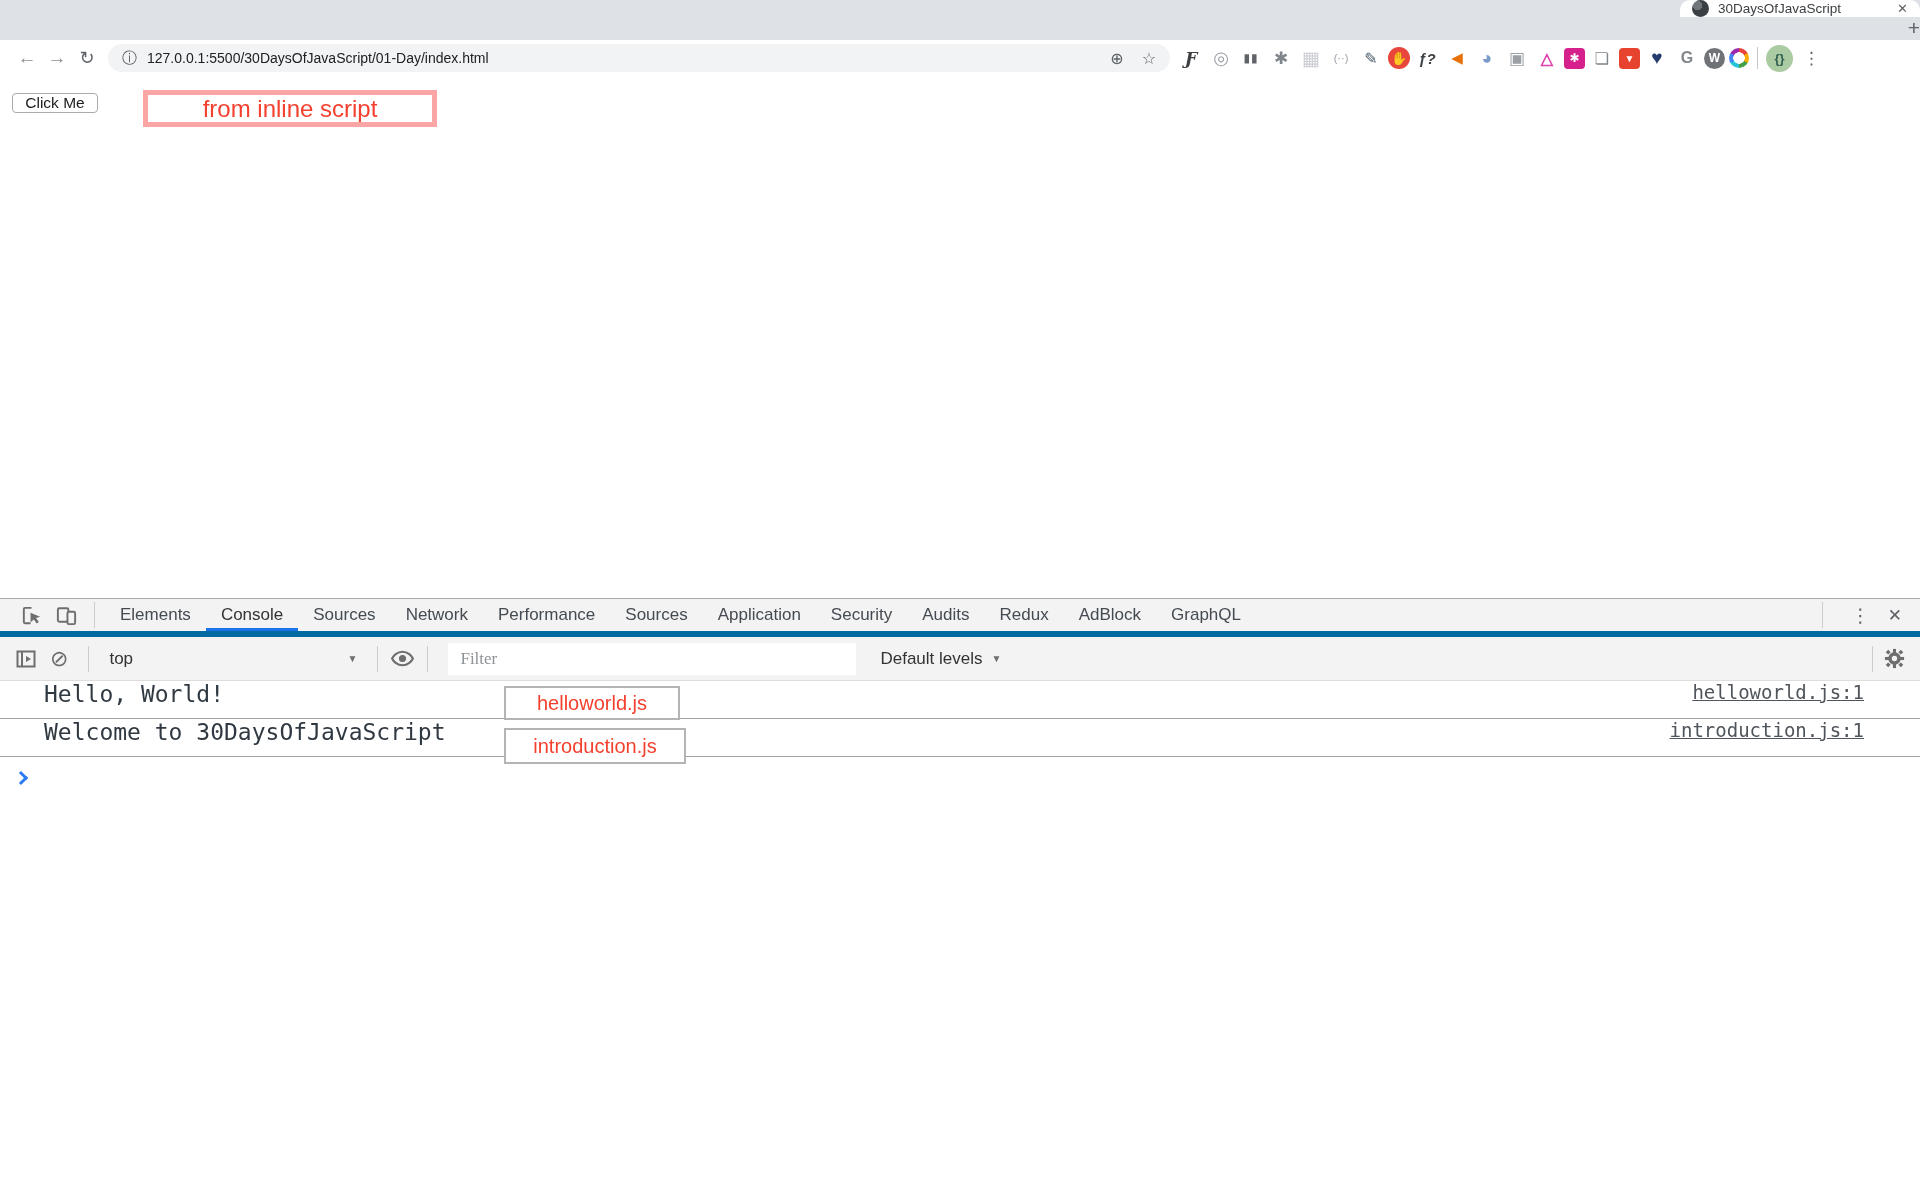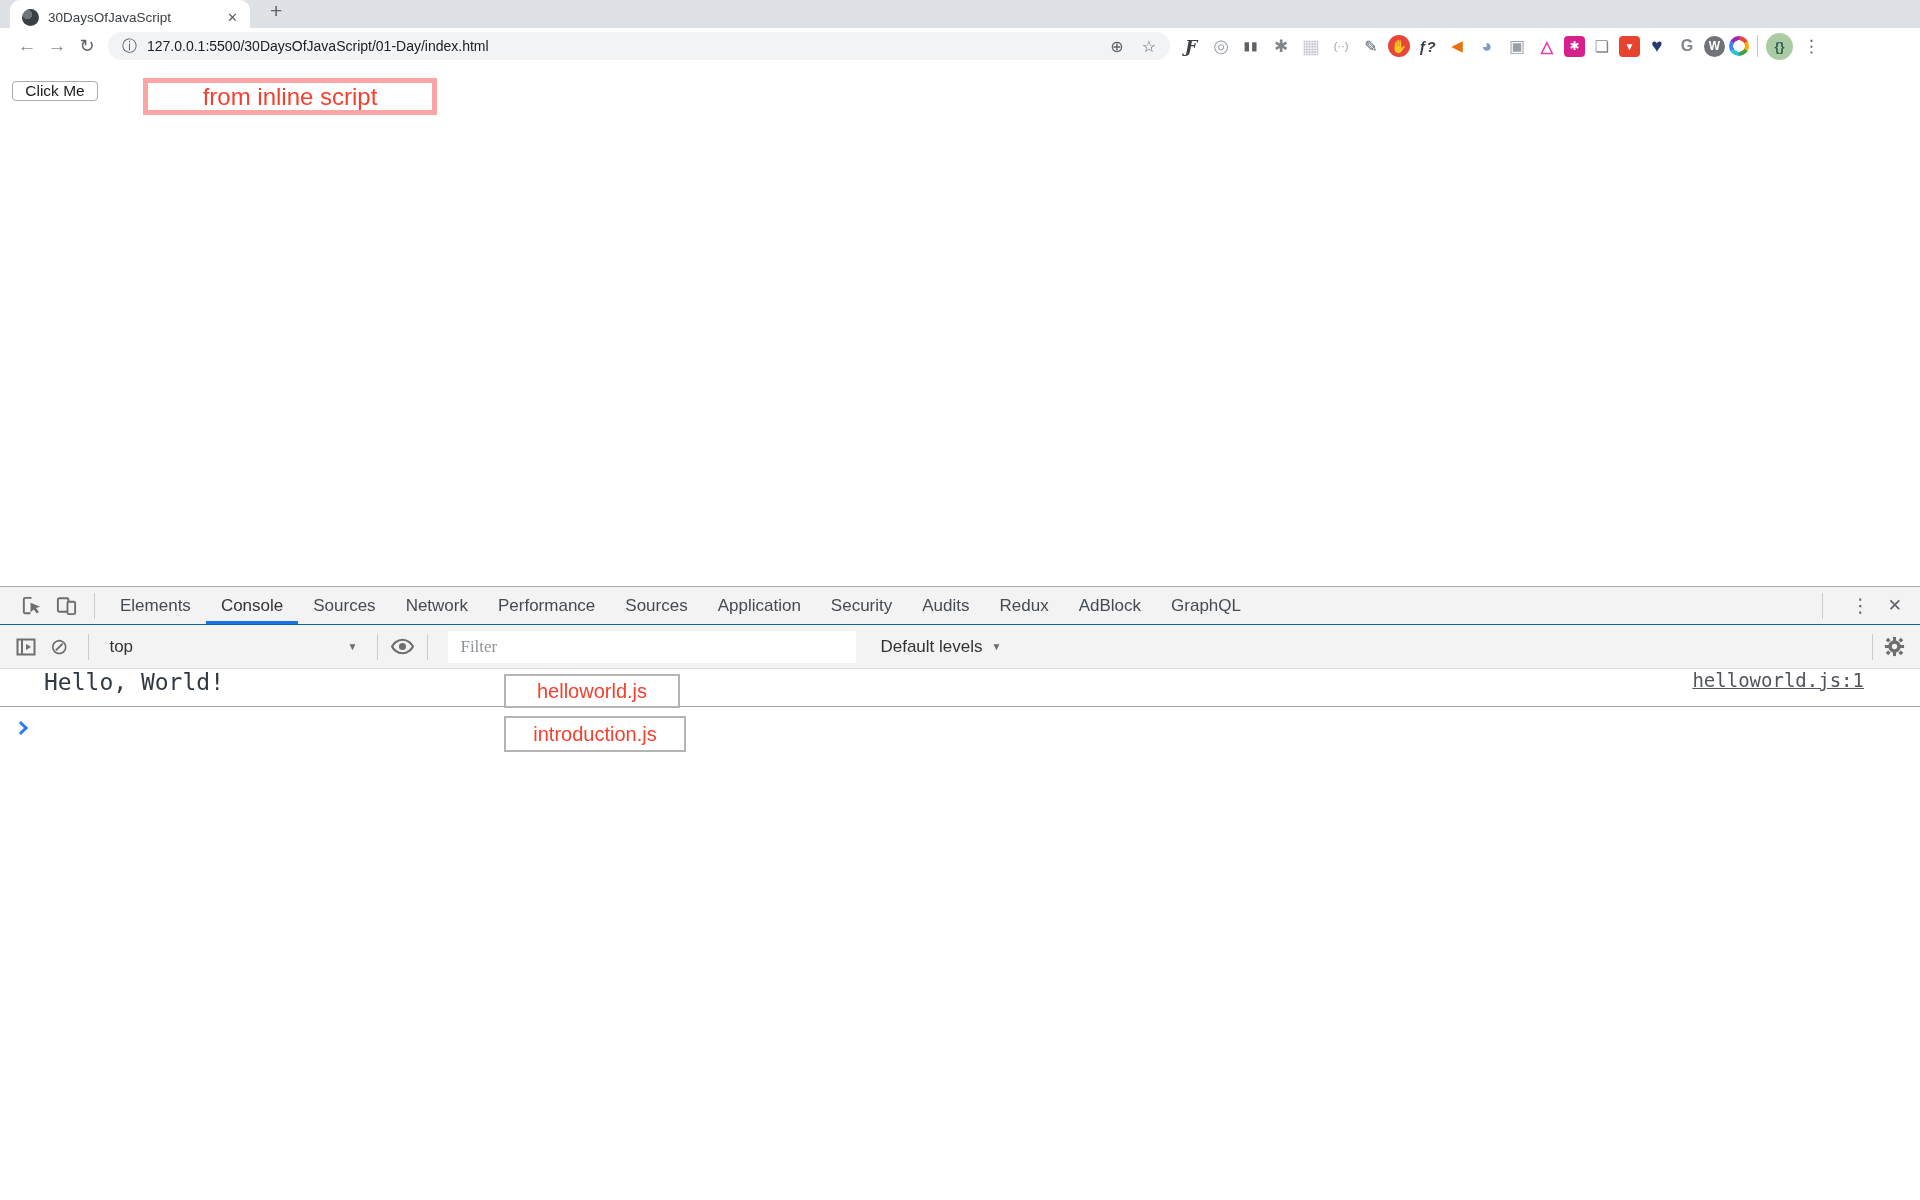--- a/index.html
+++ b/index.html
@@ -1,20 +1,20 @@
 <!DOCTYPE html>
 <html><head>
 <meta charset="utf-8">
 <style>
   * { box-sizing: border-box; margin: 0; padding: 0; }
   html,body { width:1920px; height:1200px; }
   body { font-family:"Liberation Sans",sans-serif; background:#fff; overflow:hidden; }
 
   
-  .tabstrip { height:28px; background:#dee1e6; display:flex; padding-left:10px; }
+  .tabstrip { height:40px; background:#dee1e6; display:flex; align-items:flex-end; padding-left:10px;flex-direction:column; }
   .tab { width:240px; height:34px; background:#fff; border-radius:10px 10px 0 0; display:flex; align-items:center; padding:0 12px; gap:9px; }
   .favicon { width:17px; height:17px; border-radius:50%; background:radial-gradient(circle at 32% 32%, #70767c 0 28%, #3b4045 30%); flex:0 0 auto; }
   .tab-title { font-size:13.5px; color:#3c4043; flex:1; white-space:nowrap; overflow:hidden; }
   .tab-close { color:#5f6368; font-size:13px; }
   .newtab { font-size:21px; color:#5f6368; margin:0 0 8px 20px; line-height:1; }
 
   .toolbar { height:36px; background:#fff; display:flex; align-items:center; padding:0 12px; }
   .navbtn { font-size:19px; width:30px; text-align:center; color:#888c91; }
   .navbtn.reload { color:#5f6368; font-size:18px; }
   .omnibox { width:1062px; height:28px; background:#f1f3f4; border-radius:14px; display:flex; align-items:center; padding:0 14px; gap:10px; margin:0 8px 0 6px; }
@@ -53,21 +53,21 @@
   
   .page { position:relative; height:522px; background:#fff; }
   .clickme { position:absolute; left:12px; top:17px; width:86px; height:20px; background:#fff;
              border:1px solid #ababab; border-radius:4px; font-size:15.5px; color:#1c1c1c;
              display:flex; align-items:center; justify-content:center; font-family:"Liberation Sans",sans-serif; }
   .inline-annot { position:absolute; left:143px; top:14px; width:294px; height:37px; border:5px solid #fca5a5;
                   display:flex; align-items:center; justify-content:center; font-size:24px; color:#f4402e; background:#fff; }
 
   
   .devtools { border-top:1px solid #a6a9ad; }
-  .dt-tabbar { height:38px; background:#f3f3f3; border-bottom:1px solid #0369a1; display:flex; align-items:stretch; padding-left:14px; }
+  .dt-tabbar { height:38px; background:#f3f3f3; border-bottom:6px solid #0369a1; display:flex; align-items:stretch; padding-left:14px; }
   .dt-toolicon { align-self:center; display:flex; margin:0 6px; }
   .dt-sep { width:1px; background:#ccc; height:26px; align-self:center; margin:0 10px; }
   .dt-tab { display:flex; align-items:center; padding:0 15px; font-size:17px; color:#454b52; }
   .dt-tab.active { color:#333; box-shadow:inset 0 -3px 0 #1a73e8; }
   .dt-right { margin-left:auto; display:flex; align-items:center; gap:18px; padding-right:18px; }
   .dt-menu { color:#5f6368; font-size:19px; }
   .dt-close { color:#5f6368; font-size:17px; }
 
   .ctoolbar { height:44px; background:#f3f3f3; border-bottom:1px solid #ddd; display:flex; align-items:center; padding:0 14px; }
   .ct-icon { display:flex; align-items:center; margin-right:12px; }
@@ -228,20 +228,24 @@
           </svg>
       </span>
     </span>
   </div>
 
   <div class="console">
     <div class="crow">
       <span>Hello, World!</span>
       <span class="src">helloworld.js:1</span>
     </div>
+    <div class="crow">
+      <span>Welcome to 30DaysOfJavaScript</span>
+      <span class="src">introduction.js:1</span>
+    </div>
     <div class="prompt-row">
       <span class="chev"></span>
     </div>
     <div class="annot a1">helloworld.js</div>
     <div class="annot a2">introduction.js</div>
   </div>
 
 </div>
 
 </body></html>

